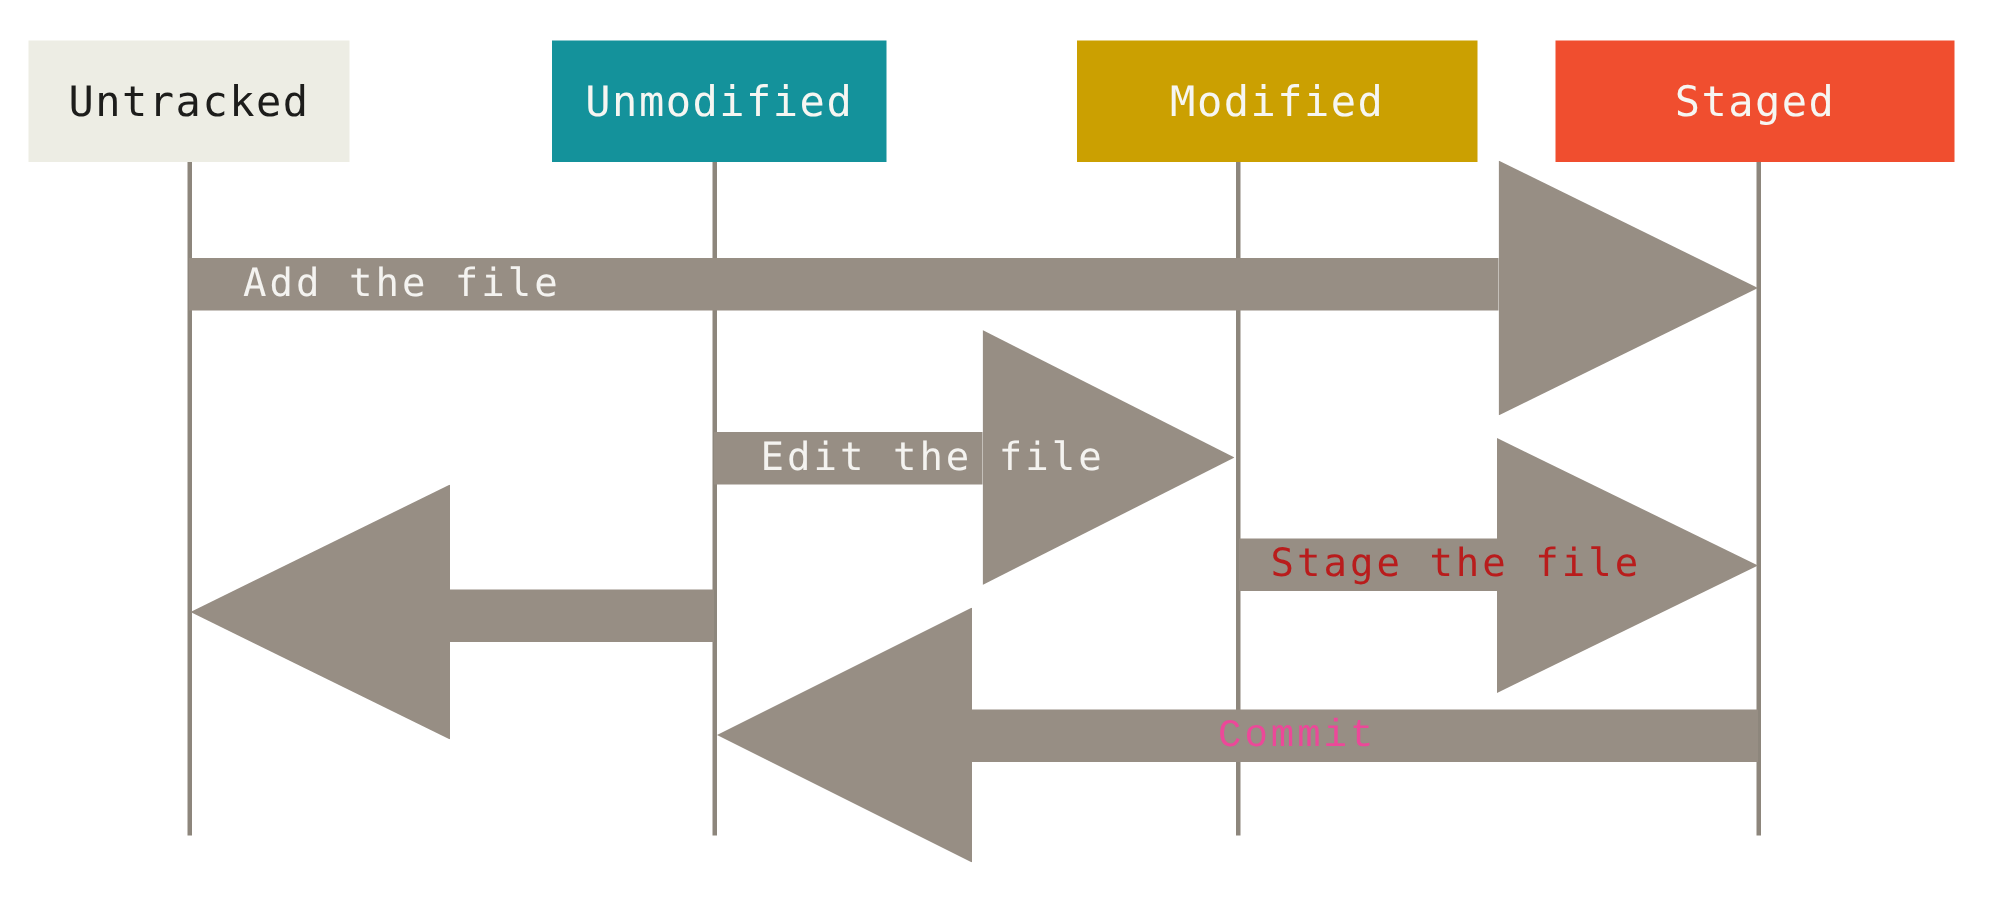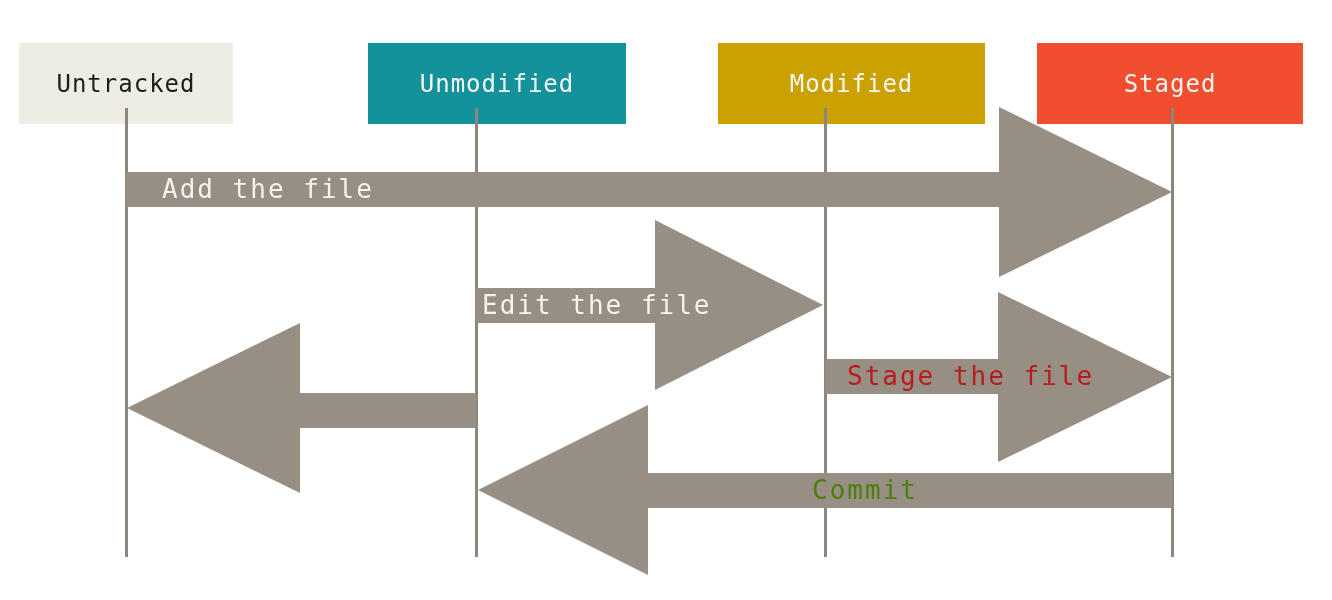--- a/index.html
+++ b/index.html
@@ -3,24 +3,24 @@
 <meta charset="utf-8">
 <style>
   html,body{margin:0;padding:0;background:#ffffff;}
   .stage{
     position:relative;width:1332px;height:600px;background:#ffffff;overflow:hidden;
     font-family:"DejaVu Sans Mono","Liberation Mono",monospace;
   }
   .state-box{
     position:absolute;top:27px;height:81px;
     display:flex;align-items:center;justify-content:center;
-    font-size:24px;letter-spacing:1px;white-space:nowrap;margin-top:16px;
+    font-size:28px;letter-spacing:1px;white-space:nowrap;
   }
   .box-untracked{left:19px;width:214px;}
-  .box-unmodified{left:368px;width:258px;}
+  .box-unmodified{left:368px;width:223px;}
   .box-modified{left:718px;width:267px;}
   .box-staged{left:1037px;width:266px;}
 
   .lifeline{position:absolute;top:108px;height:449px;width:3px;}
   .line-1{left:125px;}
   .line-2{left:475px;}
   .line-3{left:824px;}
   .line-4{left:1171px;}
 
   .shaft{position:absolute;height:35px;}
@@ -34,21 +34,21 @@
   }
 
   
   .add-shaft{left:126px;top:172px;width:873px;}
   .add-head{left:999px;top:107px;}
   .add-label{left:162px;top:172px;}
 
   
   .edit-shaft{left:476px;top:288px;width:179px;}
   .edit-head{left:655px;top:220px;width:168px;}
-  .edit-label{left:482px;top:288px;}
+  .edit-label{left:507px;top:288px;}
 
   
   .stage-shaft{left:826px;top:359px;width:172px;}
   .stage-head{left:998px;top:292px;width:174px;}
   .stage-label{left:847px;top:359px;}
 
   
   .remove-head{left:127px;top:323px;}
   .remove-shaft{left:300px;top:393px;width:176px;}
   .remove-label{left:212px;top:393px;}
@@ -83,15 +83,15 @@
 
   <div class="shaft stage-shaft" style="background: rgb(151, 142, 132);"></div>
   <div class="head head-right stage-head" style="background: rgb(151, 142, 132);"></div>
   <div class="arrow-label stage-label" style="color: #b91c1c;">Stage the file</div>
 
   <div class="head head-left remove-head" style="background: rgb(151, 142, 132);"></div>
   <div class="shaft remove-shaft" style="background: rgb(151, 142, 132);"></div>
 
   <div class="head head-left commit-head" style="background: rgb(151, 142, 132);"></div>
   <div class="shaft commit-shaft" style="background: rgb(151, 142, 132);"></div>
-  <div class="arrow-label commit-label" style="color: #4d7c0f;">Commit</div>
+  <div class="arrow-label commit-label" style="color: #ec4899; font-family: Liberation Mono, monospace;">Commit</div>
 
 </div>
 
 </body></html>

